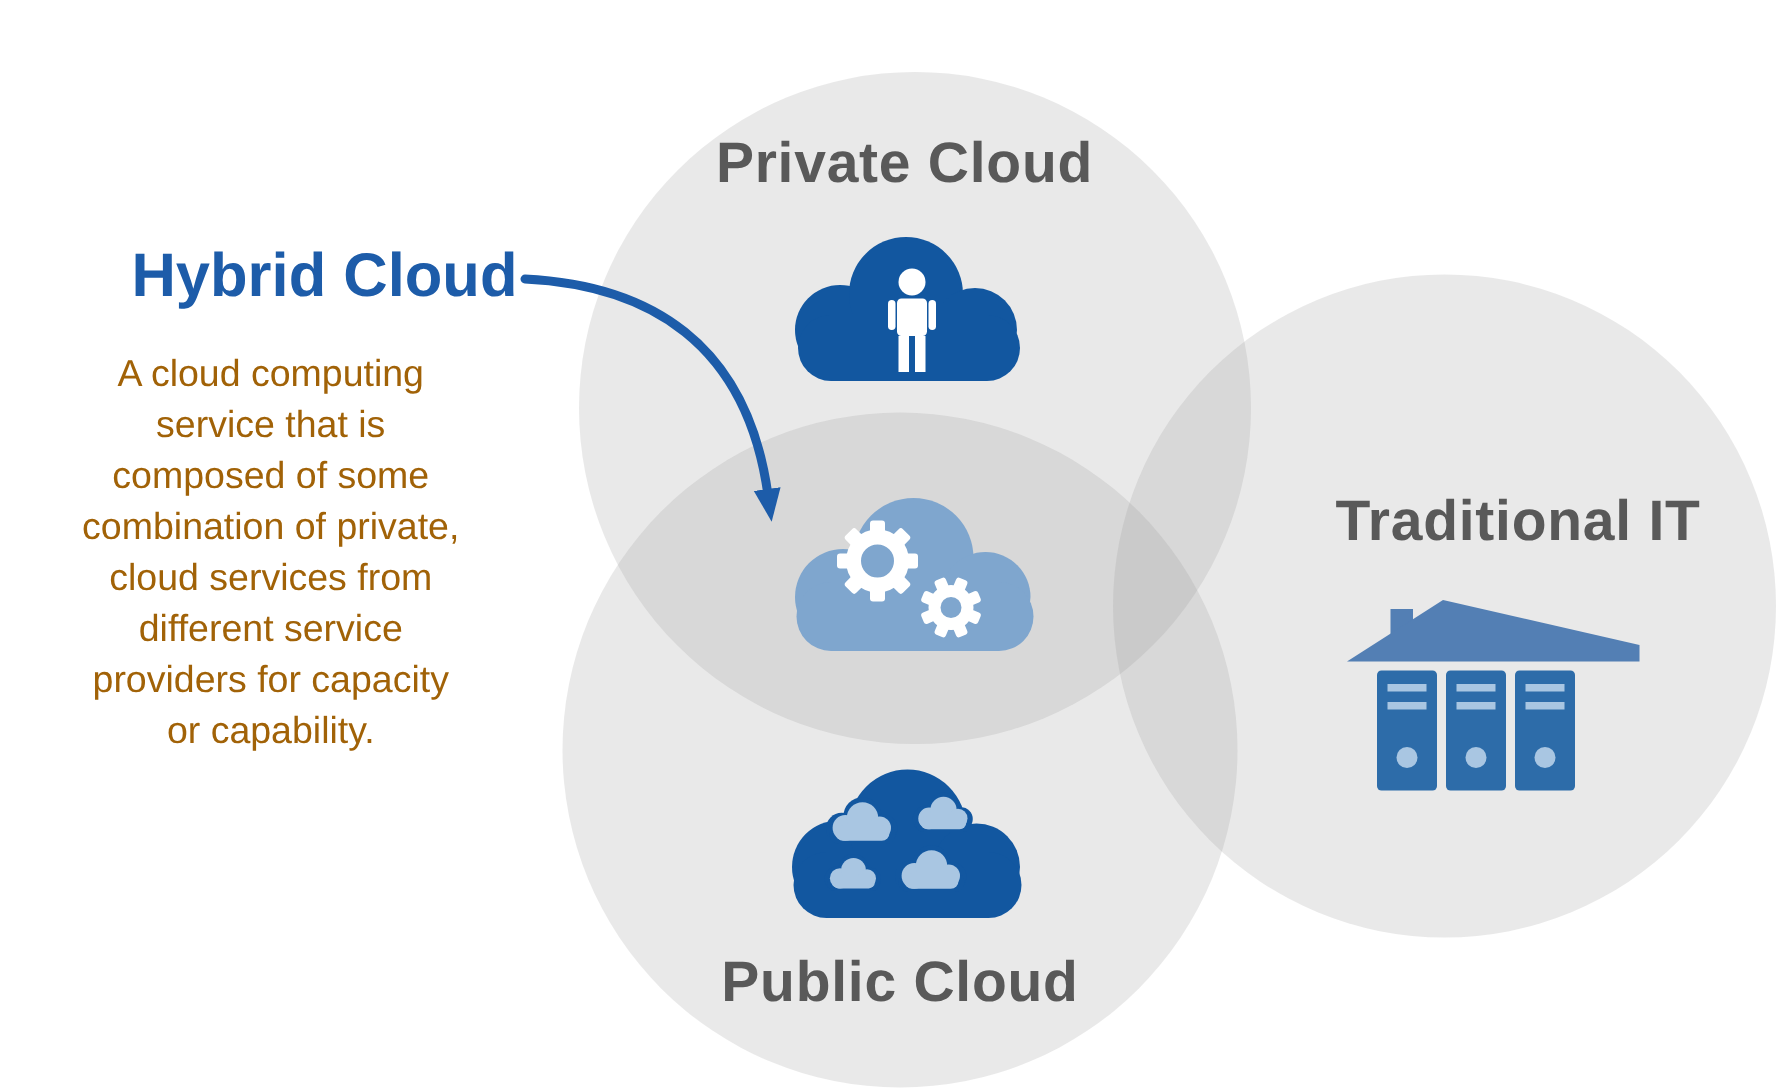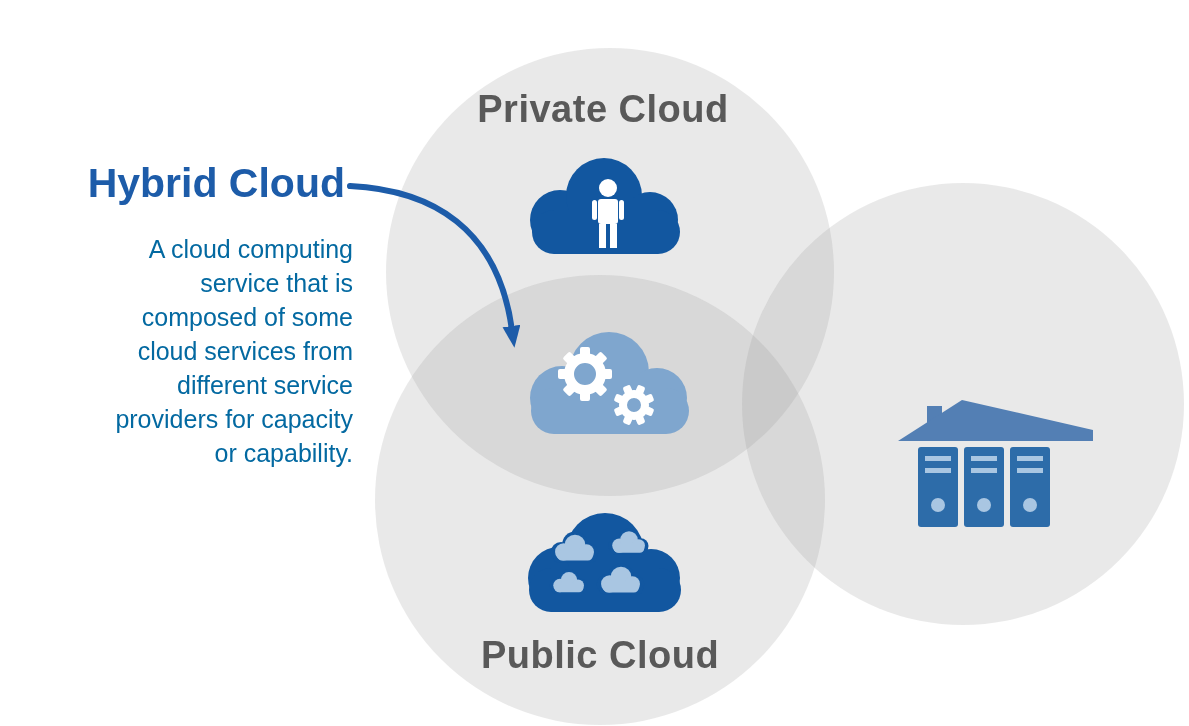--- a/index.html
+++ b/index.html
@@ -11,22 +11,22 @@
   .venn{fill:#9a9a9a;fill-opacity:0.22;}
   .circle-label{
     position:absolute;text-align:center;font-weight:bold;
     color:#595959;font-size:38px;letter-spacing:0.5px;
   }
   .hybrid-title{
     position:absolute;left:20px;top:160px;width:325px;text-align:right;
     font-weight:bold;font-size:41px;color:#1D5CA9;
   }
   .description{
-    position:absolute;left:8px;top:232px;width:345px;text-align:right;
-    font-size:25px;line-height:34px;color:#0369a1;
+    position:absolute;left:8px;top:232px;width:345px;text-align:center;
+    font-size:25px;line-height:34px;color:#a16207;
   }
 </style>
 </head>
 <body>
 
 <div class="canvas">
 
   <svg class="scene" width="1189" height="726" viewBox="0 0 1189 726">
 
     <defs>
@@ -137,24 +137,26 @@
       </g>
     </g>
   </svg>
 
   <div class="hybrid-title">Hybrid Cloud</div>
 
   <div class="description">
     <div>A cloud computing</div>
     <div>service that is</div>
     <div>composed of some</div>
+    <div>combination of private,</div>
     <div>cloud services from</div>
     <div>different service</div>
     <div>providers for capacity</div>
     <div>or capability.</div>
   </div>
 
   <div class="circle-label" style="left:453px;top:88px;width:300px;">Private Cloud</div>
 
+  <div class="circle-label" style="left:862px;top:327px;width:300px;">Traditional IT</div>
 
   <div class="circle-label" style="left:450px;top:634px;width:300px;">Public Cloud</div>
 
 </div>
 
 </body></html>

